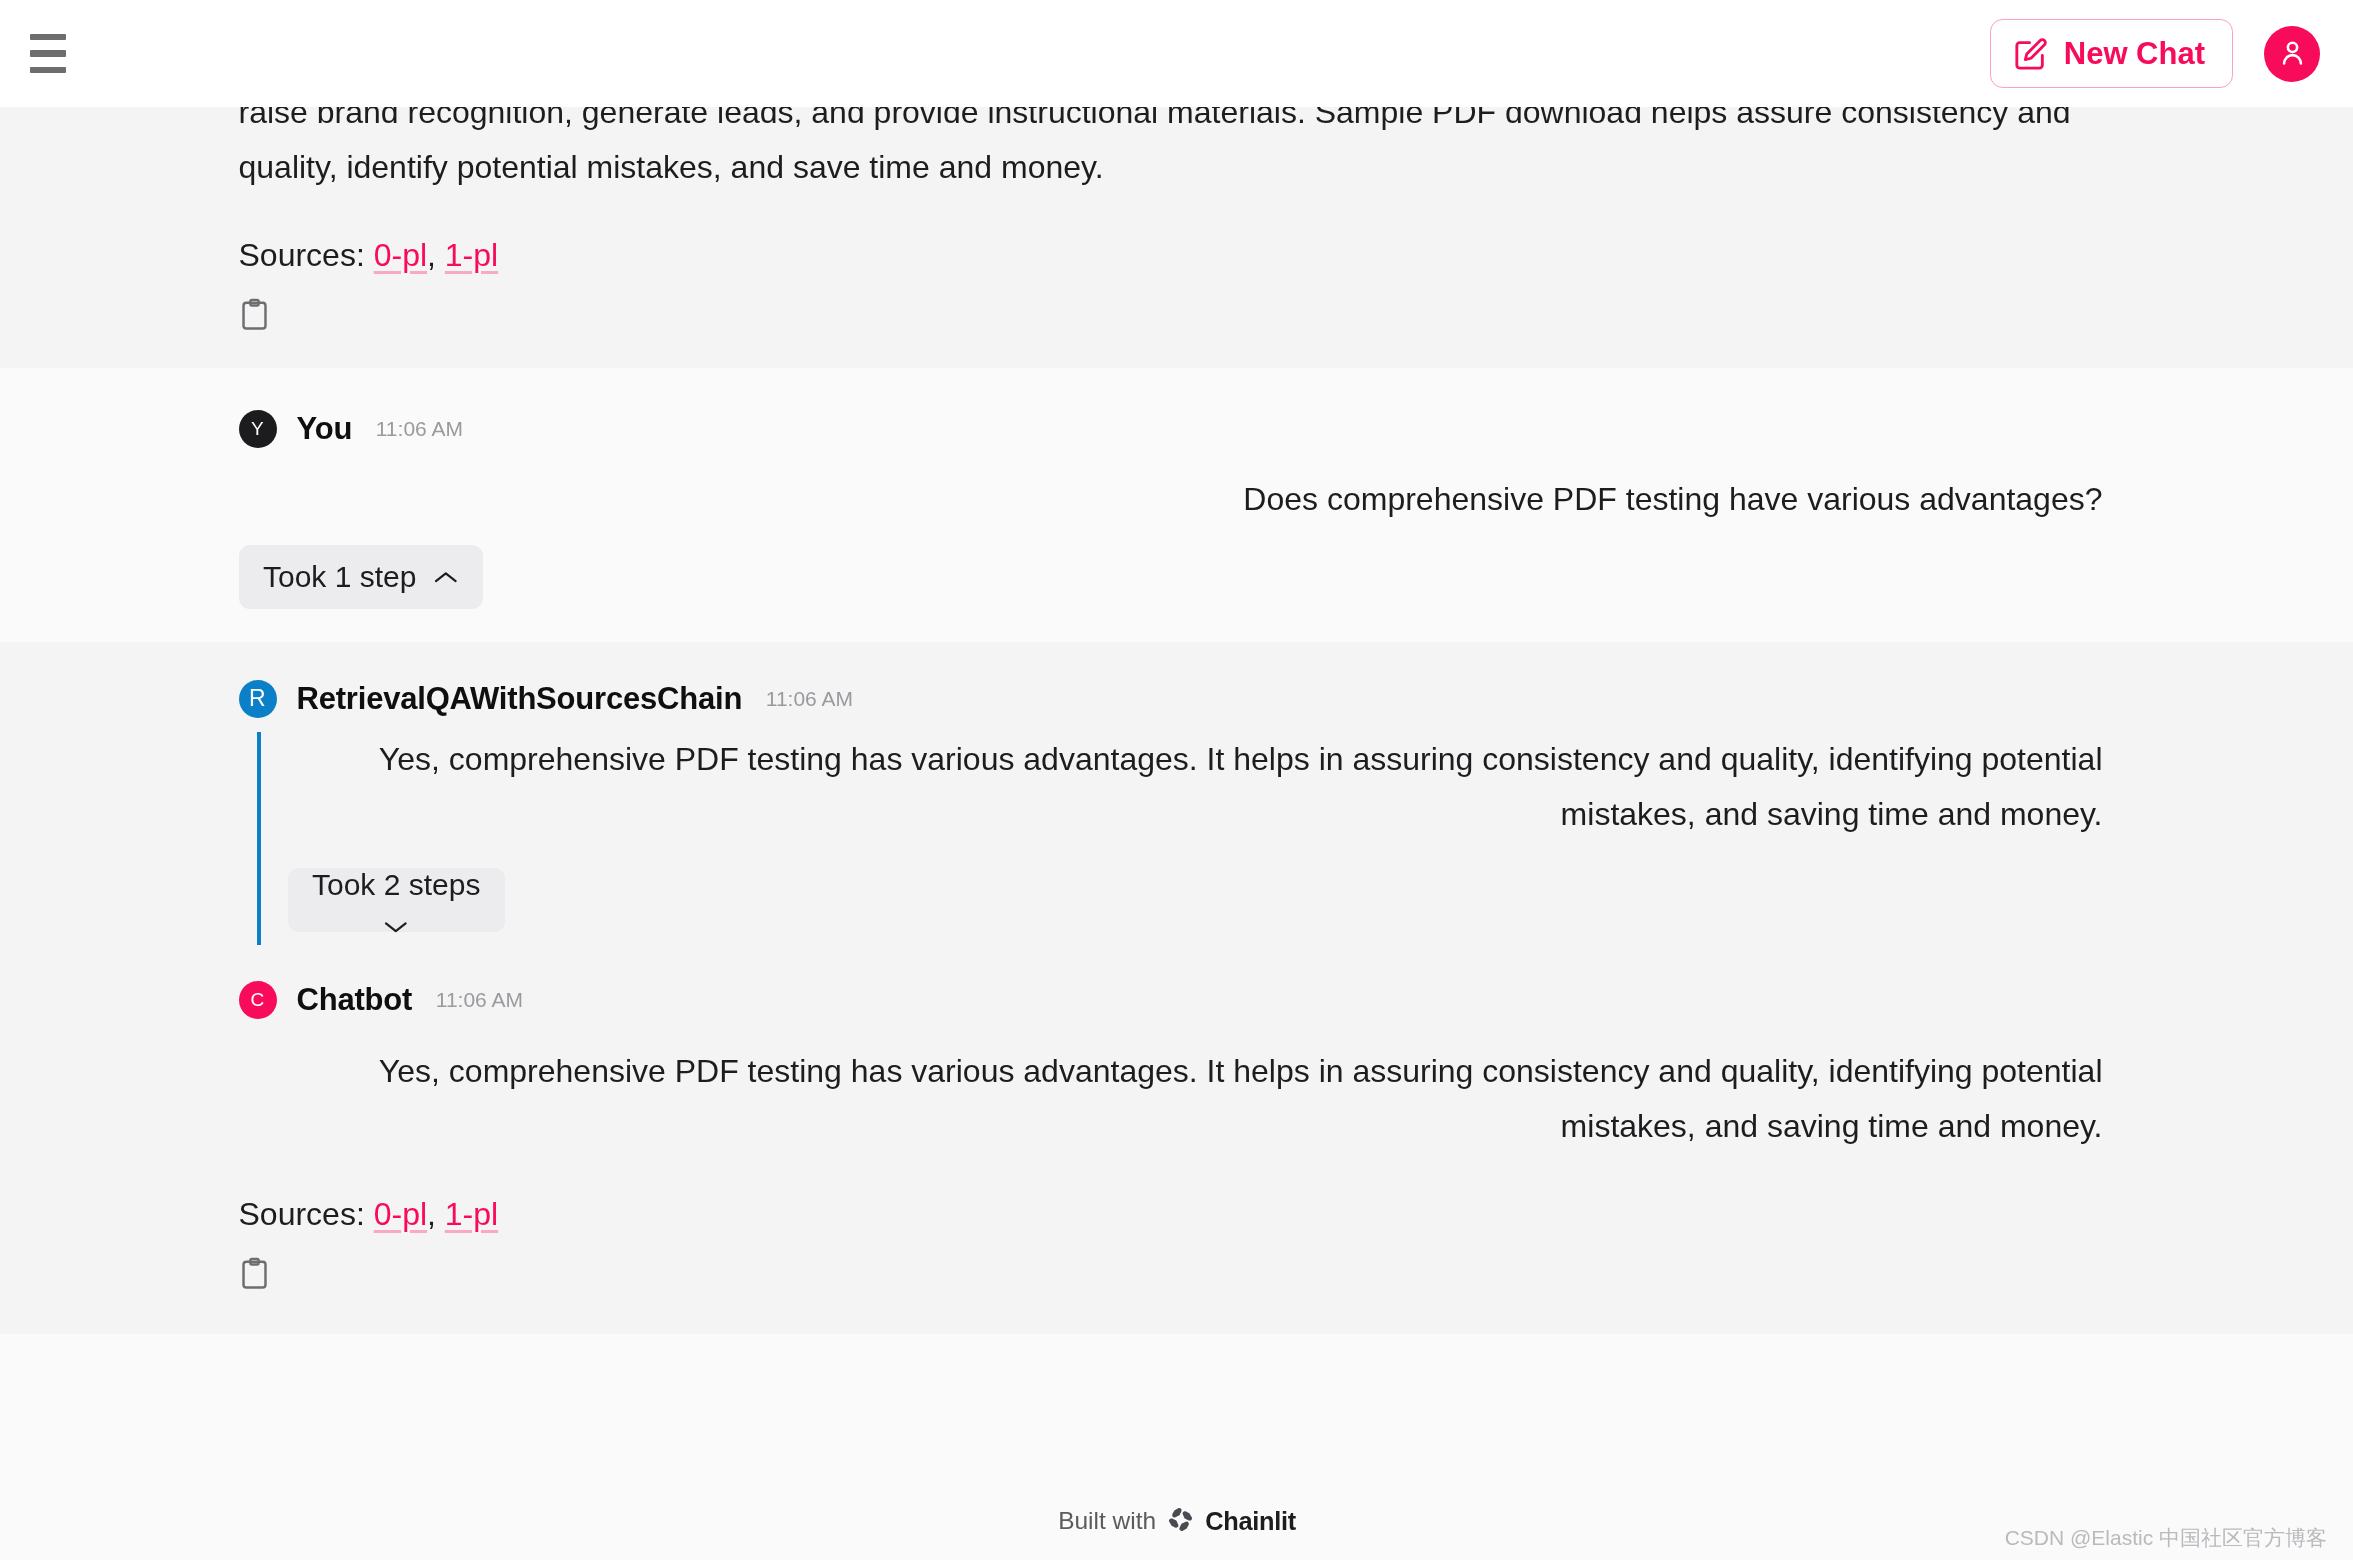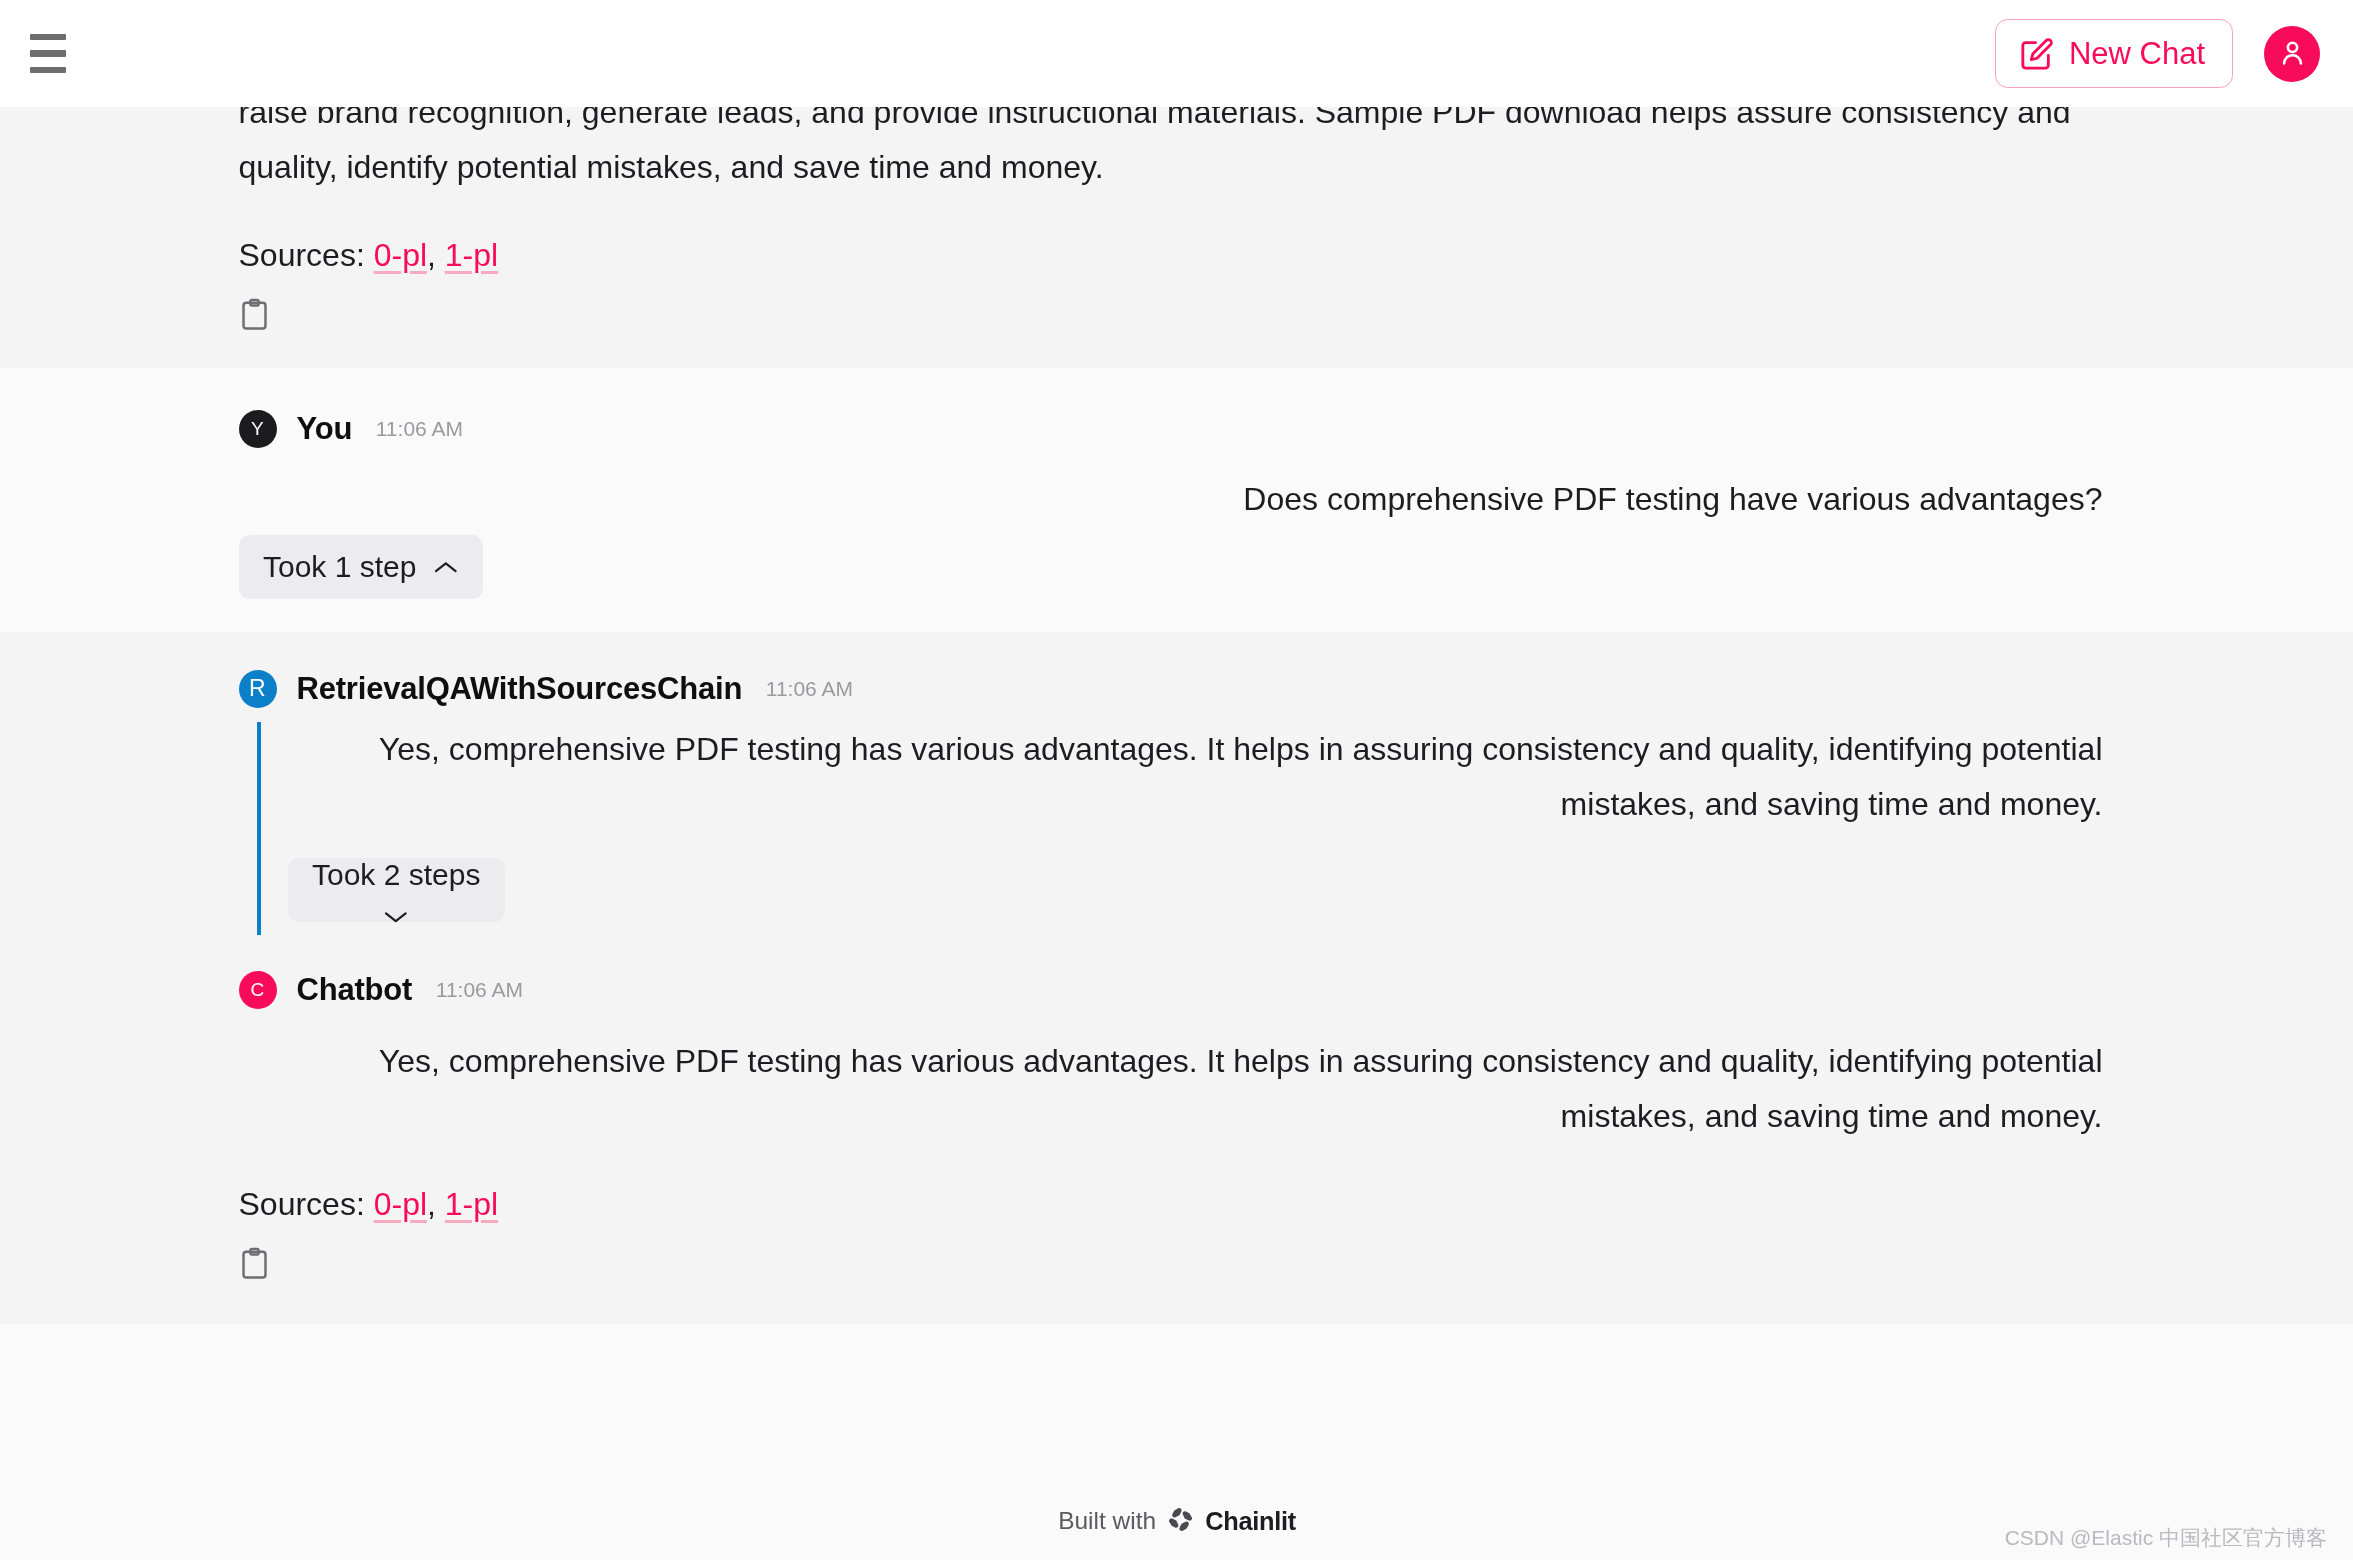--- a/index.html
+++ b/index.html
@@ -56,21 +56,21 @@
     display: flex;
     align-items: center;
     gap: 15.4px;
     height: 69px;
     padding: 0 27px 0 23.6px;
     border: 1.8px solid #fba0bf;
     border-radius: 12.7px;
     background: #ffffff;
     color: #f80b5a;
     font-size: 31px;
-    font-weight: 400;
+    font-weight: 700;
     cursor: pointer;
     white-space: nowrap;
   }
   .new-chat-btn svg { display: block; }
 
   .avatar-user-btn {
     width: 56px;
     height: 56px;
     border-radius: 50%;
     background: #f80b5a;
@@ -180,21 +180,21 @@
     padding: 0 24.5px;
     font-size: 30px;
     color: #1d1d1f;
     cursor: pointer;
   }
   .chevron { width: 23.6px; height: 14.5px; display:block; }
 
   
   .user-section { padding-top: 42px; padding-bottom: 33px; }
   .user-section .msg-text { margin-top: 23.6px; }
-  .user-section .step-chip { margin-top: 8px; }
+  .user-section .step-chip { margin-top: 18px; }
 
   
   .retrieval-section { padding-top: 38px; padding-bottom: 0px; }
   .retrieval-body {
     margin-left: 18px;
     border-left: 4.5px solid #0b7fc7;
     padding-left: 27px;
     margin-top: 14.5px;
     padding-bottom: 12.7px;
   }

